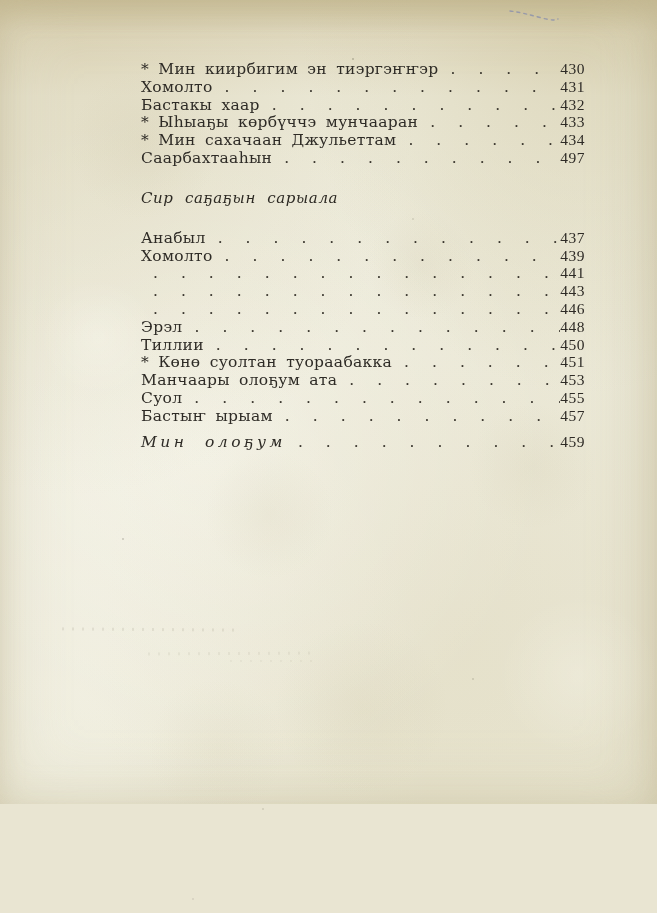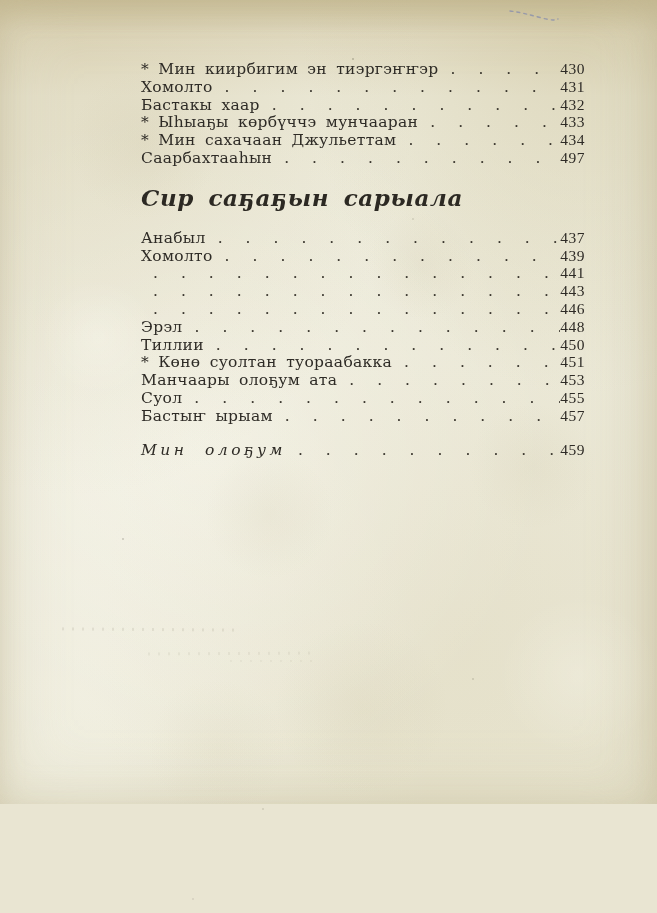--- a/index.html
+++ b/index.html
@@ -60,30 +60,30 @@
     padding-left: 12px;
     color: #3a362e;
     min-width: 10px;
   }
   .pagenum {
     flex: 0 0 auto;
     letter-spacing: 0.5px;
     font-family: Liberation Serif, serif;
   }
   .toc-heading {
-    font-size: 23px;
-    font-weight: bold;
+    font-size: 15px;
+    font-weight: normal;
     font-style: italic;
     letter-spacing: 0.6px;
     word-spacing: 6px;
     margin: 21px 0 21px 0;
     line-height: 20px;
     color: #2c2923;
   }
-  .toc-section:last-child .toc-row { margin-top: 16px; }
+  .toc-section:last-child .toc-row { margin-top: 8px; }
   .toc-row.italic-spaced .toc-title {
     font-style: italic;
     letter-spacing: 3.5px;
     word-spacing: 9px;
   }
   
   .pen-mark {
     position: absolute; left: 508px; top: 7px;
     width: 52px; height: 16px; opacity: 0.8;
   }

